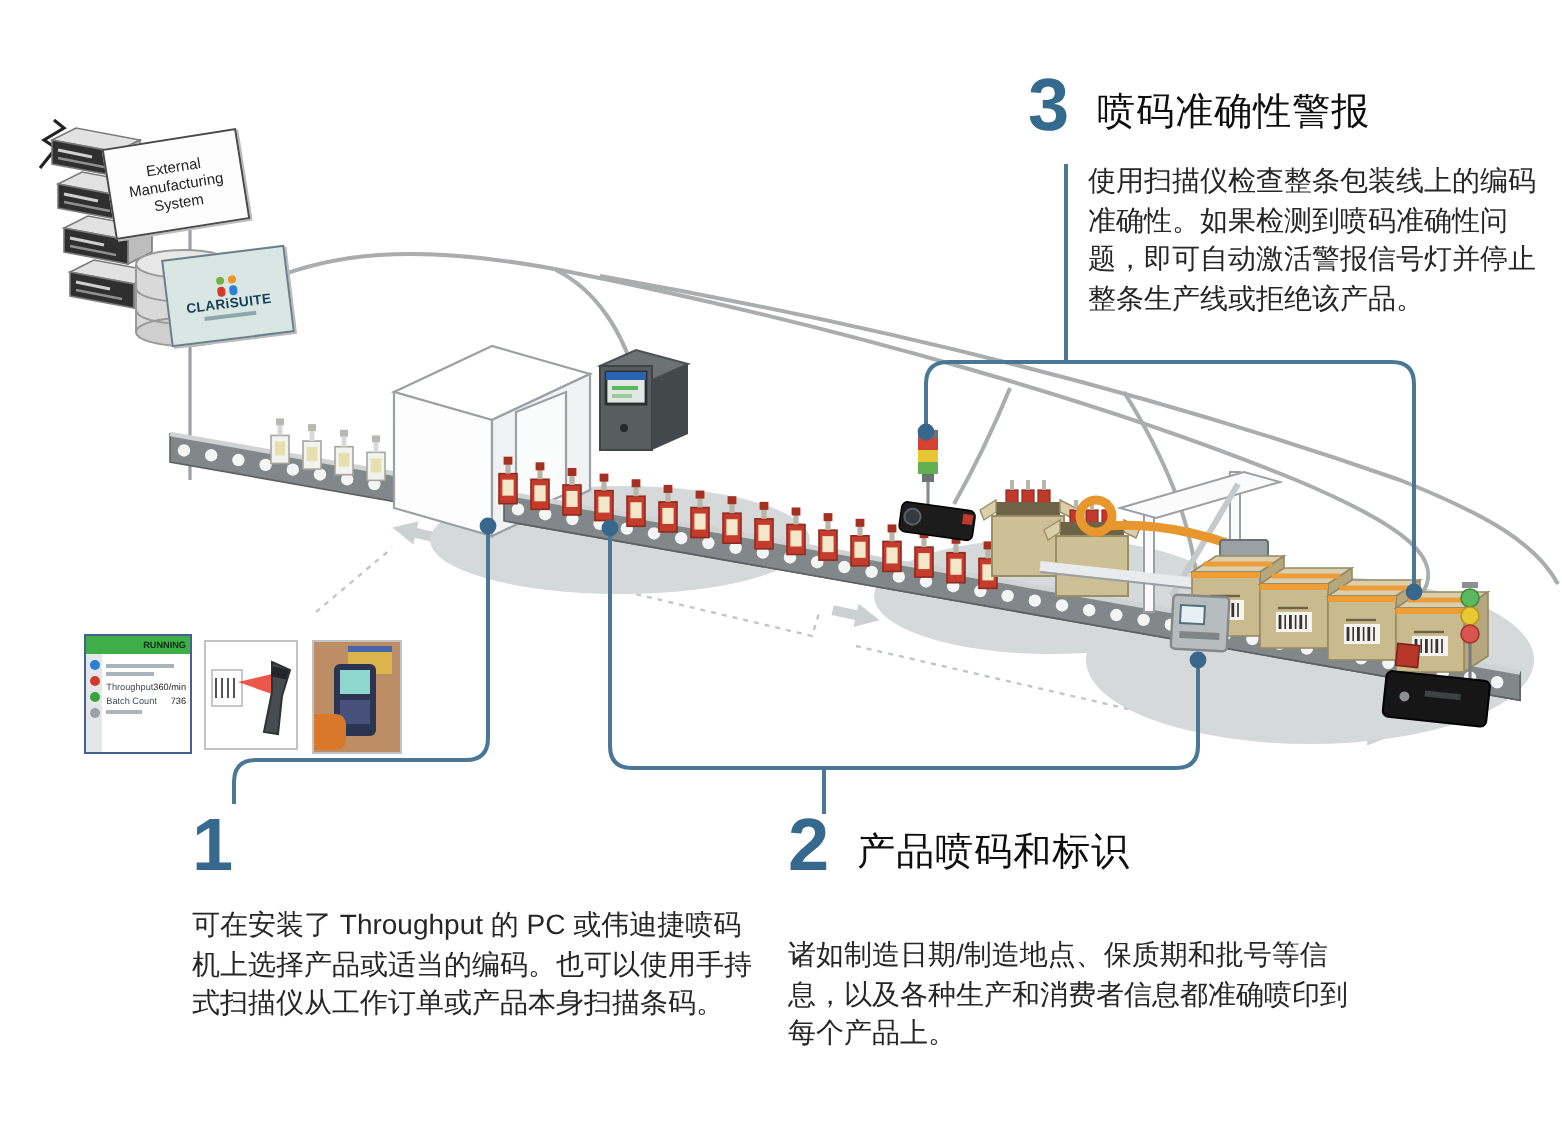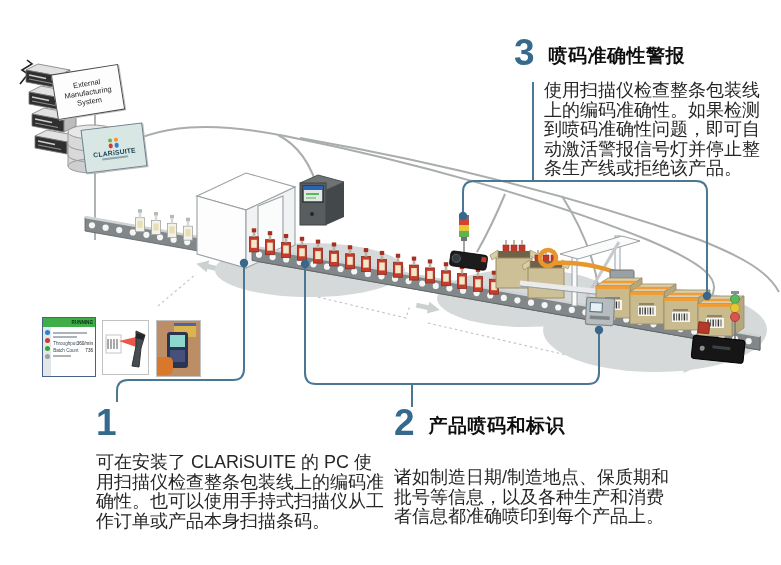--- a/index.html
+++ b/index.html
@@ -38,22 +38,22 @@
   .t3-pack{position:absolute;left:17px;top:2px;width:22px;height:11px;background:#dcb44e;border-top:3px solid #4767a8;}
   .t3-dev{position:absolute;left:10px;top:11px;width:21px;height:36px;background:#2b3450;border-radius:3px;}
   .t3-scr{position:absolute;left:3px;top:3px;width:15px;height:12px;background:#8ed7cf;}
   .t3-key{position:absolute;left:3px;top:18px;width:15px;height:12px;background:#46507a;}
   .t3-prod{position:absolute;left:-4px;top:36px;width:20px;height:18px;background:#d9782a;border-radius:5px;}
 
   
   .section{position:absolute;}
   .sec-head{display:flex;align-items:flex-start;}
   .sec-num{font-size:37px;font-weight:bold;color:#356a8e;line-height:1;}
-  .sec-title{font-size:19px;font-weight:bold;color:#0f0f0f;padding-top:9px;margin-left:14px;letter-spacing:.5px;text-align:right;}
-  .sec-body{margin-top:12px;font-size:18px;line-height:19.5px;color:#262626;}
+  .sec-title{font-size:19px;font-weight:normal;color:#0f0f0f;padding-top:9px;margin-left:14px;letter-spacing:.5px;text-align:right;}
+  .sec-body{margin-top:12px;font-size:14px;line-height:19.5px;color:#262626;}
   .sec1{left:96px;top:404px;width:300px;}
   .sec1 .sec-body{width:288px;}
   .sec2{left:394px;top:404px;width:300px;}
   .sec2 .sec-body{width:284px;margin-top:27px;}
   .sec3{left:514px;top:34px;width:262px;}
   .sec3 .sec-body{width:228px;margin-left:30px;margin-top:10px;}
 </style>
 </head>
 <body>
 
@@ -607,21 +607,21 @@
     <div class="t3-scr"></div>
     <div class="t3-key"></div>
   </div>
   <div class="t3-prod"></div>
 </div>
 
 <div class="section sec1">
   <div class="sec-head">
     <span class="sec-num">1</span>
   </div>
-  <div class="sec-body">可在安装了 CLARiSUITE 的 PC 使用扫描仪检查整条包装线上的编码准确性。也可以使用手持式扫描仪从工作订单或产品本身扫描条码。</div>
+  <div class="sec-body">可在安装了 Throughput 的 PC 或伟迪捷喷码机上选择产品或适当的编码。也可以使用手持式扫描仪从工作订单或产品本身扫描条码。</div>
 </div>
 
 <div class="section sec2">
   <div class="sec-head">
     <span class="sec-num">2</span>
     <span class="sec-title">产品喷码和标识</span>
   </div>
   <div class="sec-body">诸如制造日期/制造地点、保质期和批号等信息，以及各种生产和消费者信息都准确喷印到每个产品上。</div>
 </div>
 

